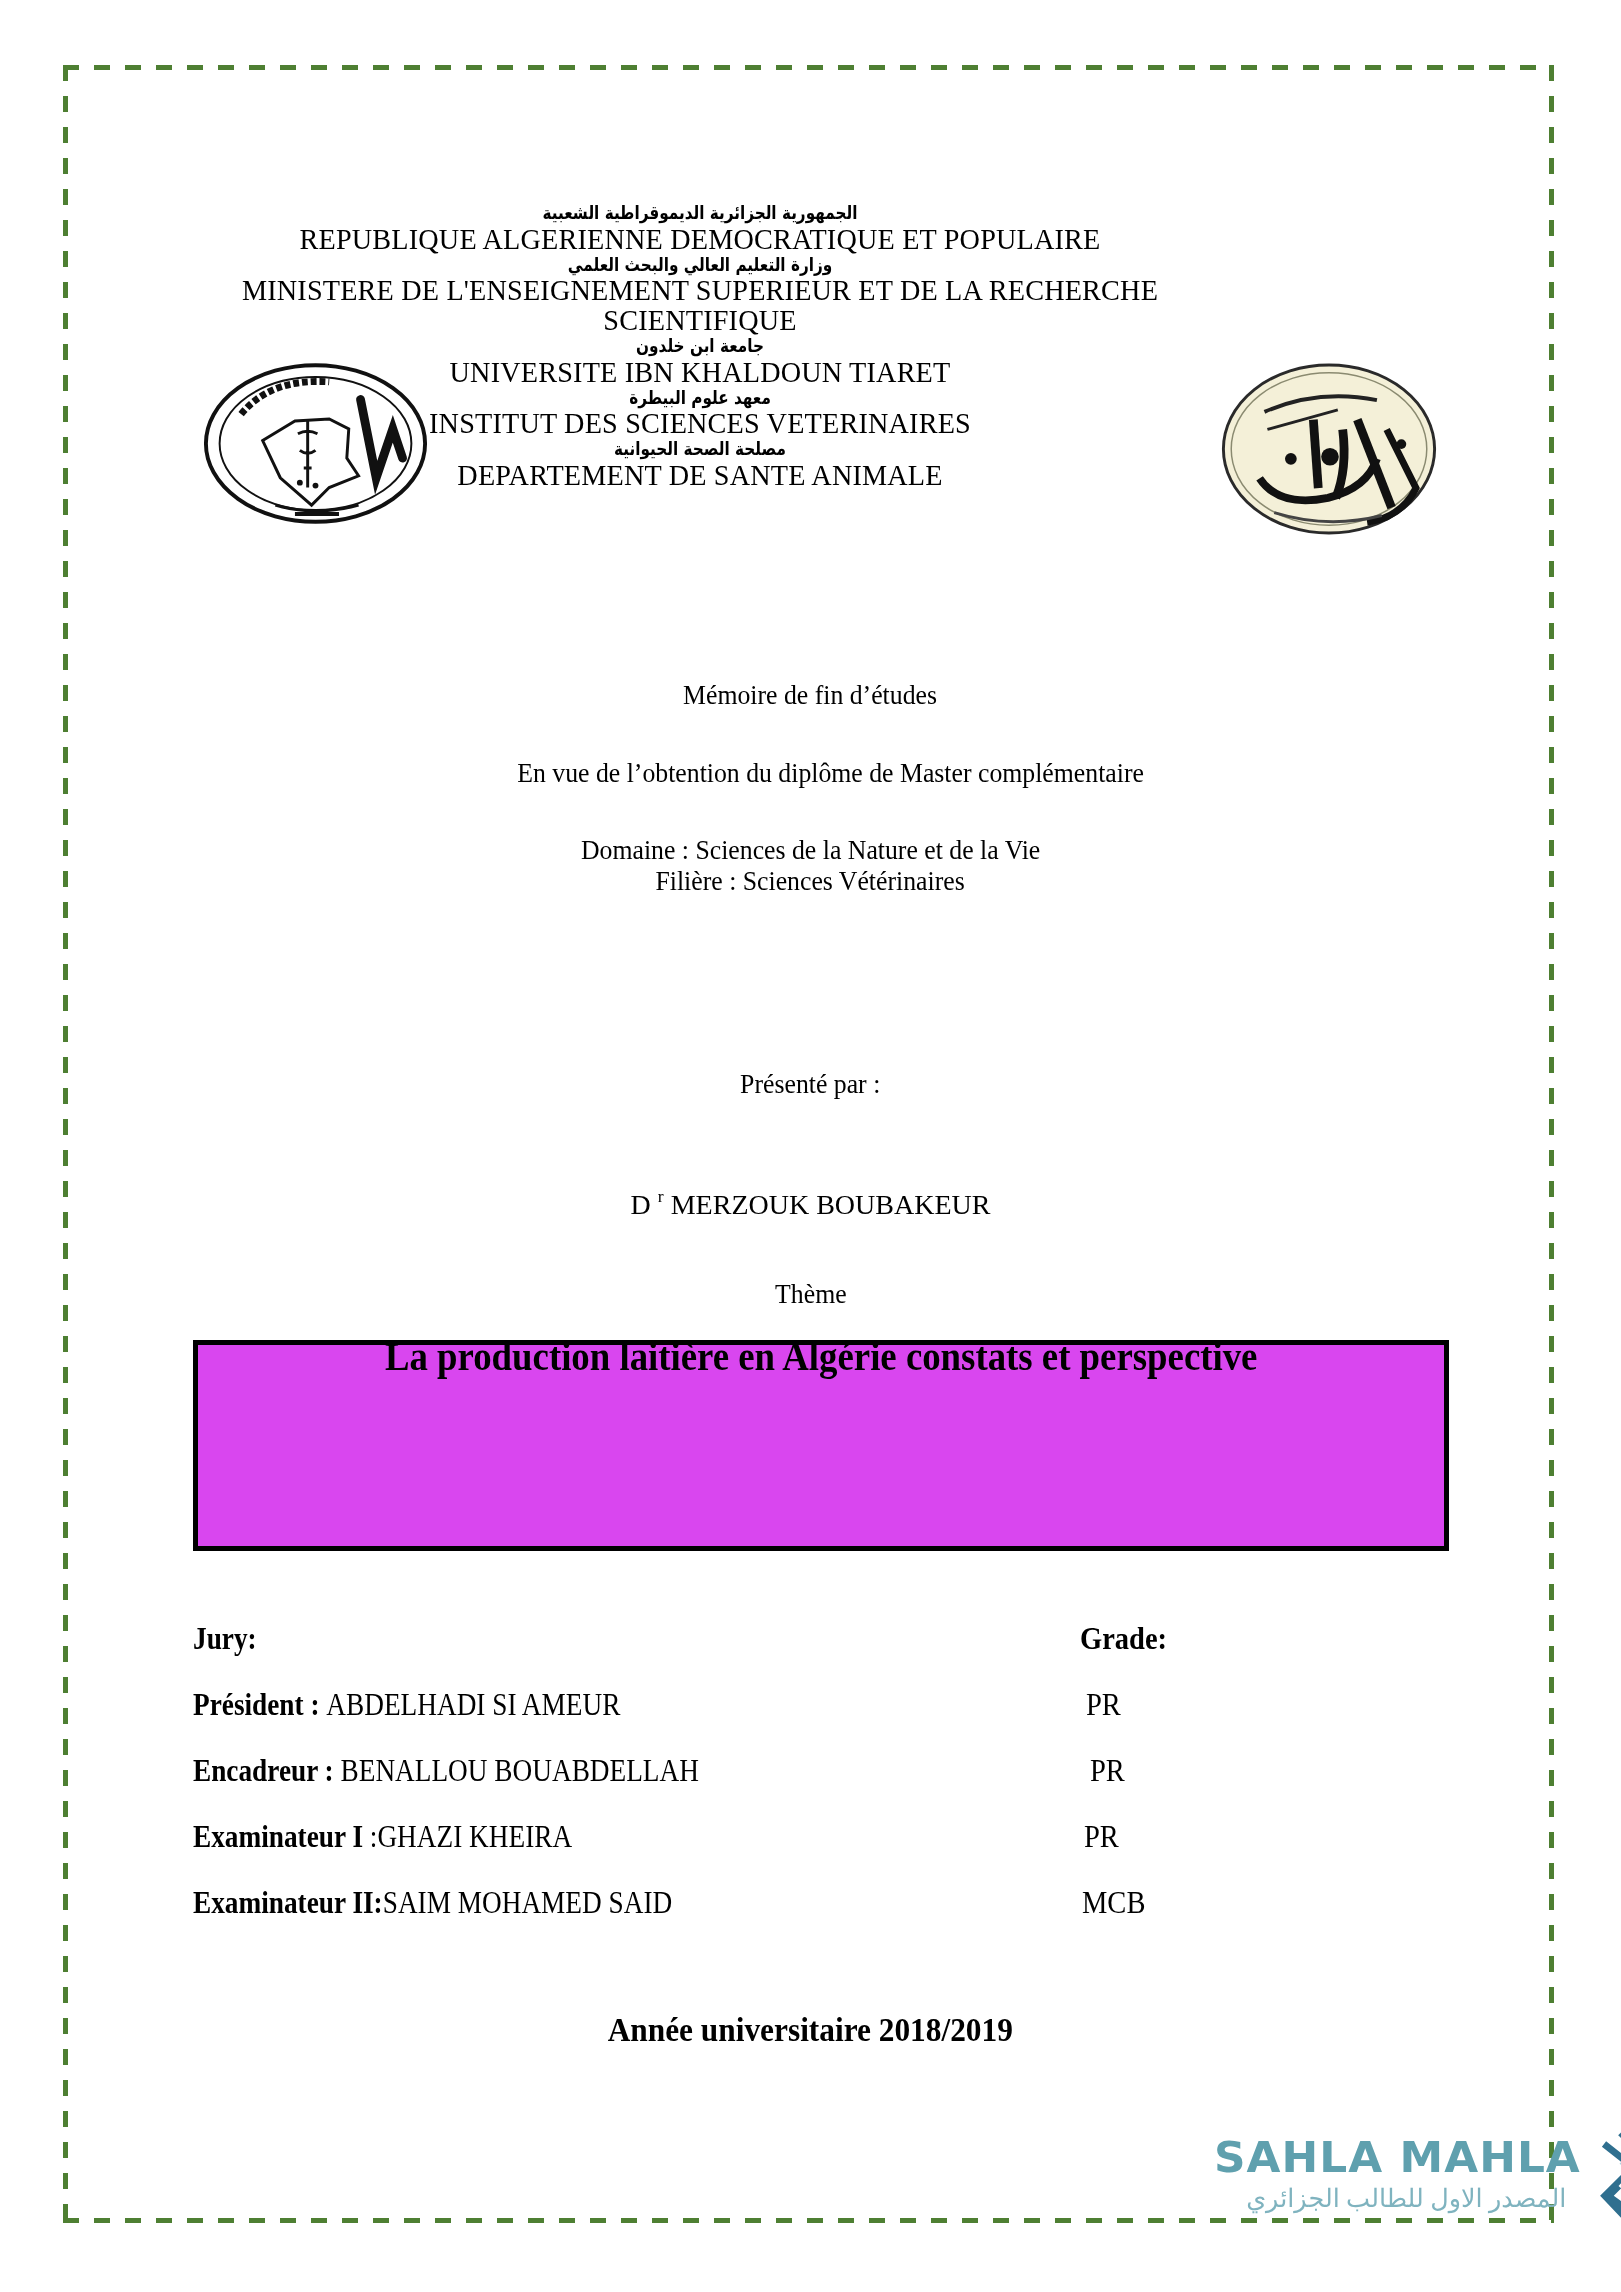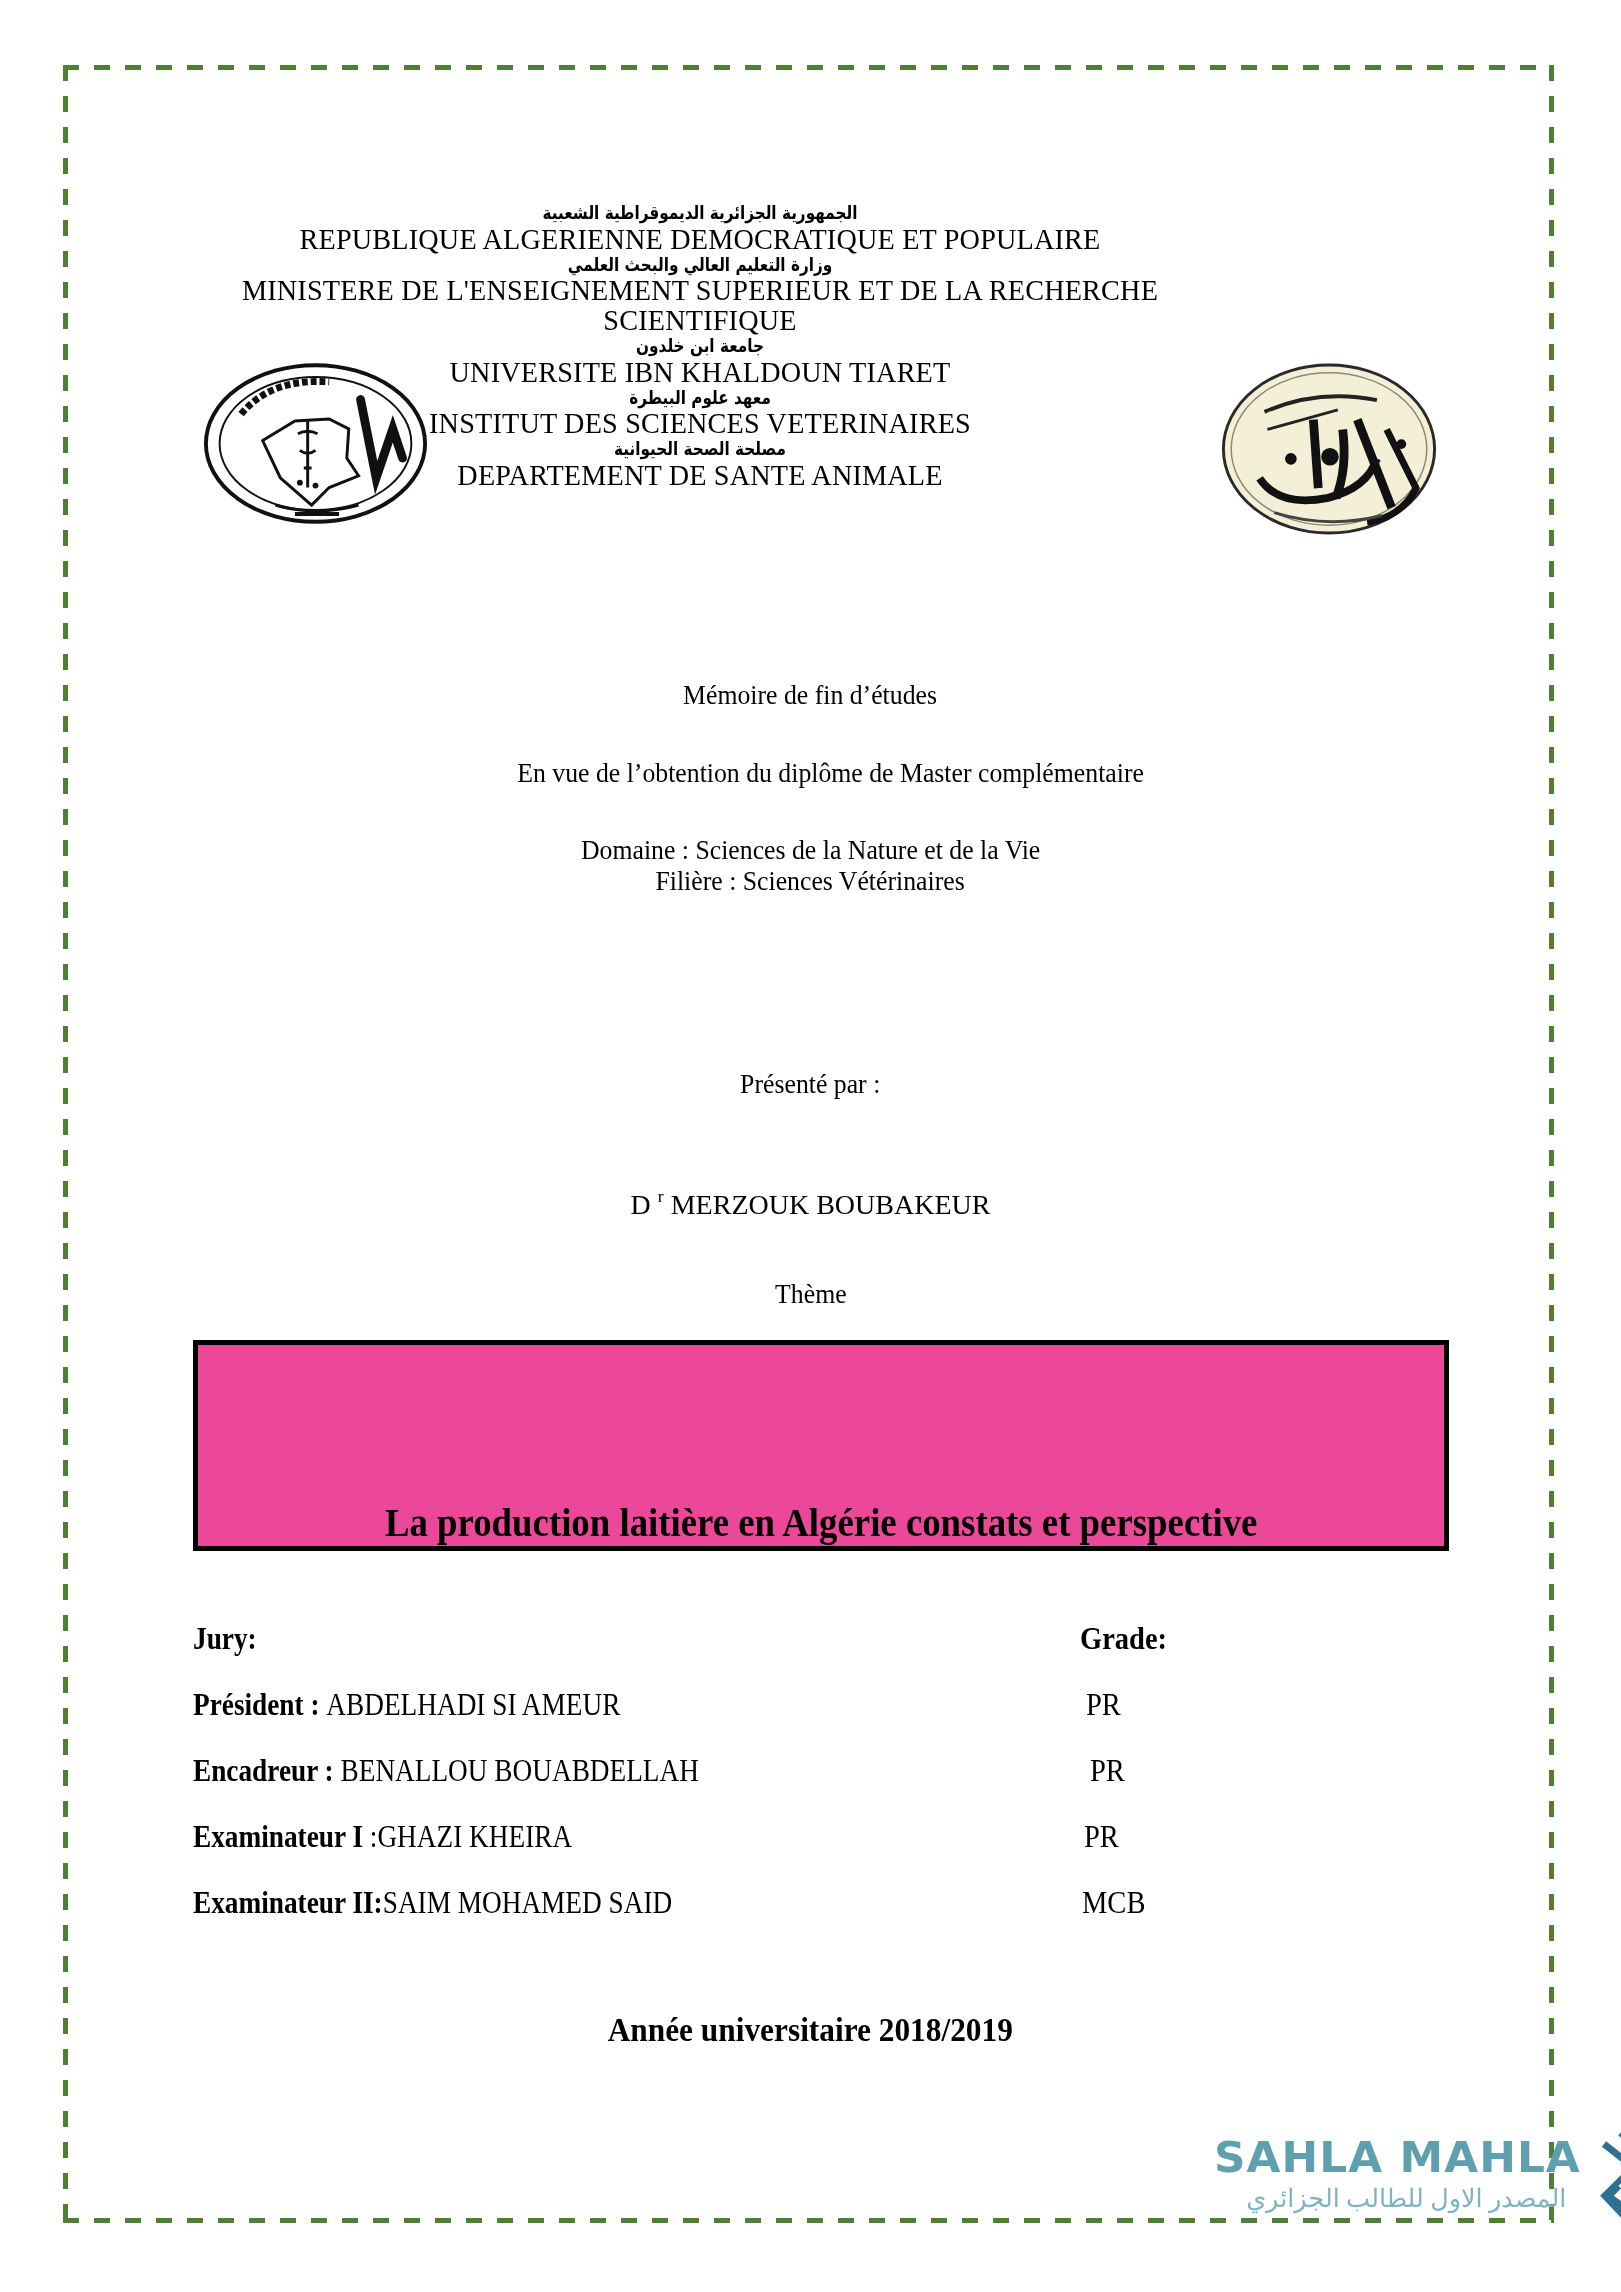--- a/index.html
+++ b/index.html
@@ -84,23 +84,23 @@
     .centered span { display: inline-block; transform: scaleX(0.92); }
 
     .title-box {
       position: absolute;
       left: 193px;
       top: 1340px;
       width: 1256px;
       height: 211px;
       box-sizing: border-box;
       border: 5.9px solid #000;
-      background: #ec4899;
+      background: #d946ef;
       display: flex;
-      align-items: flex-end;
+      align-items: flex-start;
       justify-content: center;
     }
     .title-text {
       font-weight: bold;
       font-size: 40px;
       line-height: 47px;
       display: inline-block;
       transform: scaleX(0.92);
       margin-top: -11.8px;
     }

